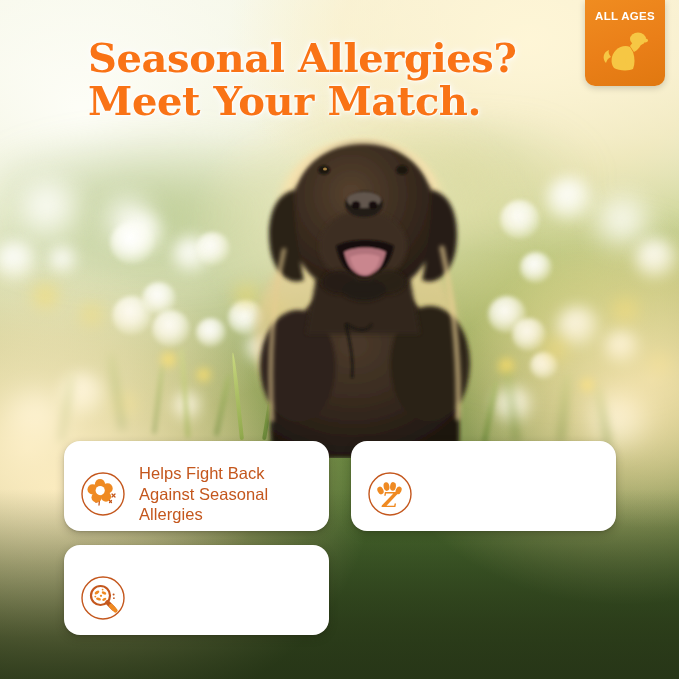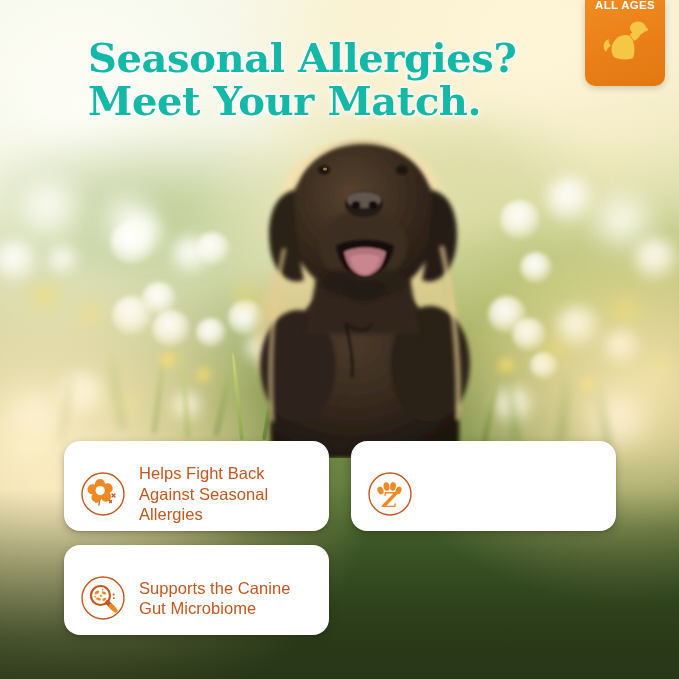--- a/index.html
+++ b/index.html
@@ -113,40 +113,41 @@
   
   .headline {
     position: absolute;
     left: 88px; top: 36px;
     width: 470px;
     font-family: "DejaVu Serif", serif;
     font-weight: bold;
     font-size: 40px;
     line-height: 1.08;
     letter-spacing: -0.4px;
-    color: #14b8a6;
+    color: #f97316;
     text-shadow:
       0 0 5px rgba(255,255,255,0.95),
       0 0 10px rgba(255,255,255,0.85),
       1px 1px 0 rgba(255,255,255,0.6),
       -1px -1px 0 rgba(255,255,255,0.55);
   }
   .headline .l2 { display: block; }
 
   
   .badge {
     position: absolute;
     right: 14px; top: 0;
     width: 80px; height: 86px;
     background: linear-gradient(160deg, #f08c20 0%, #ea7f18 55%, #e07810 100%);
     border-radius: 0 0 10px 10px;
     box-shadow: 0 2px 7px rgba(0,0,0,0.18);
     display: flex;
     flex-direction: column;
     align-items: center;
+    padding-top: 11px;
   }
   .badge-text {
     color: #ffffff;
     font-size: 11.5px;
     font-weight: bold;
     letter-spacing: 0.3px;
     line-height: 1;
   }
   .badge-dog { margin-top: 5px; }
 
@@ -438,17 +439,16 @@
           <circle cx="21" cy="20.8" r="1.15"></circle>
           <circle cx="15.3" cy="21.6" r="0.95"></circle>
           <circle cx="22.6" cy="14.6" r="0.9"></circle>
         </g>
 
         <g fill="#c4571d">
           <circle cx="33.6" cy="19.4" r="1"></circle>
           <circle cx="33.9" cy="23.2" r="0.85"></circle>
         </g>
       </svg>
-      <div class="card-label">Supports the Canine Gut Microbiome</div>
     </div>
 
   </div>
 </div>
 
 </body></html>

